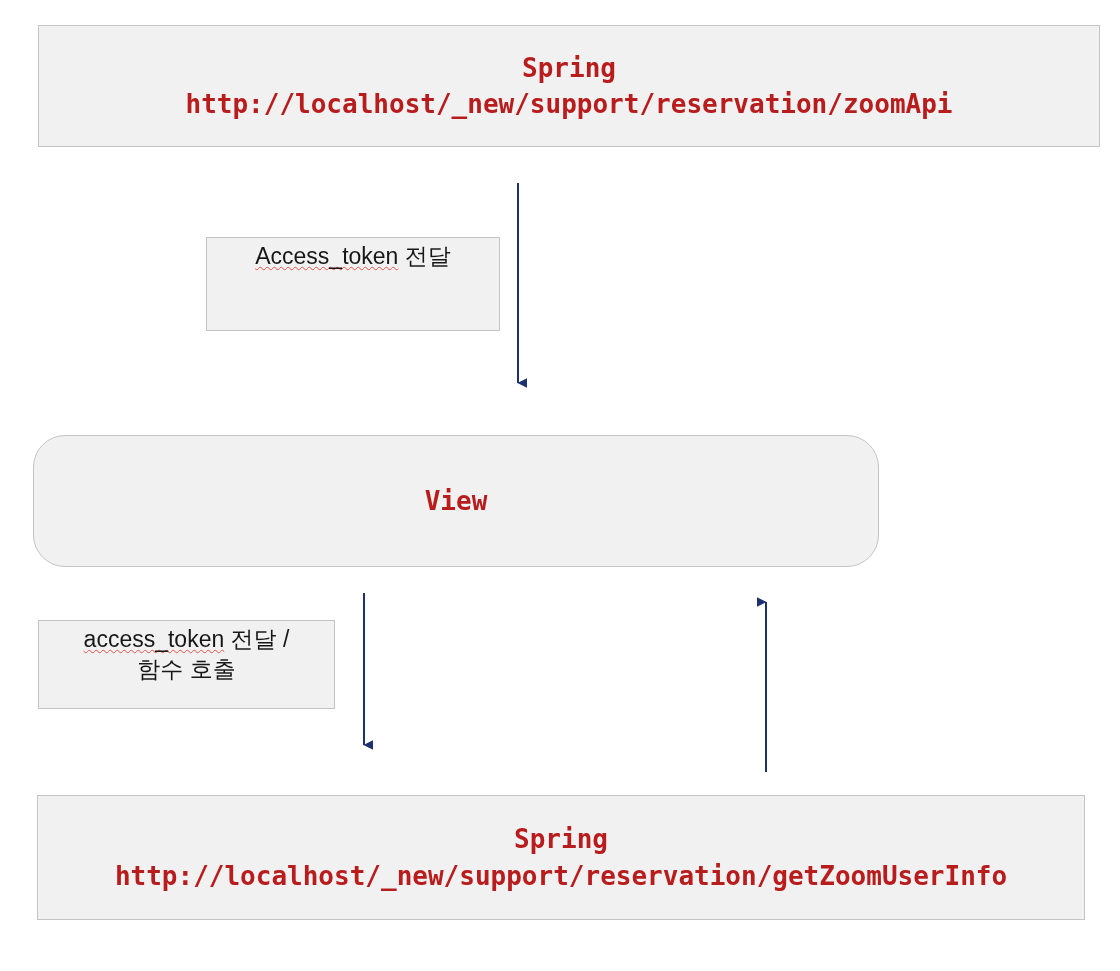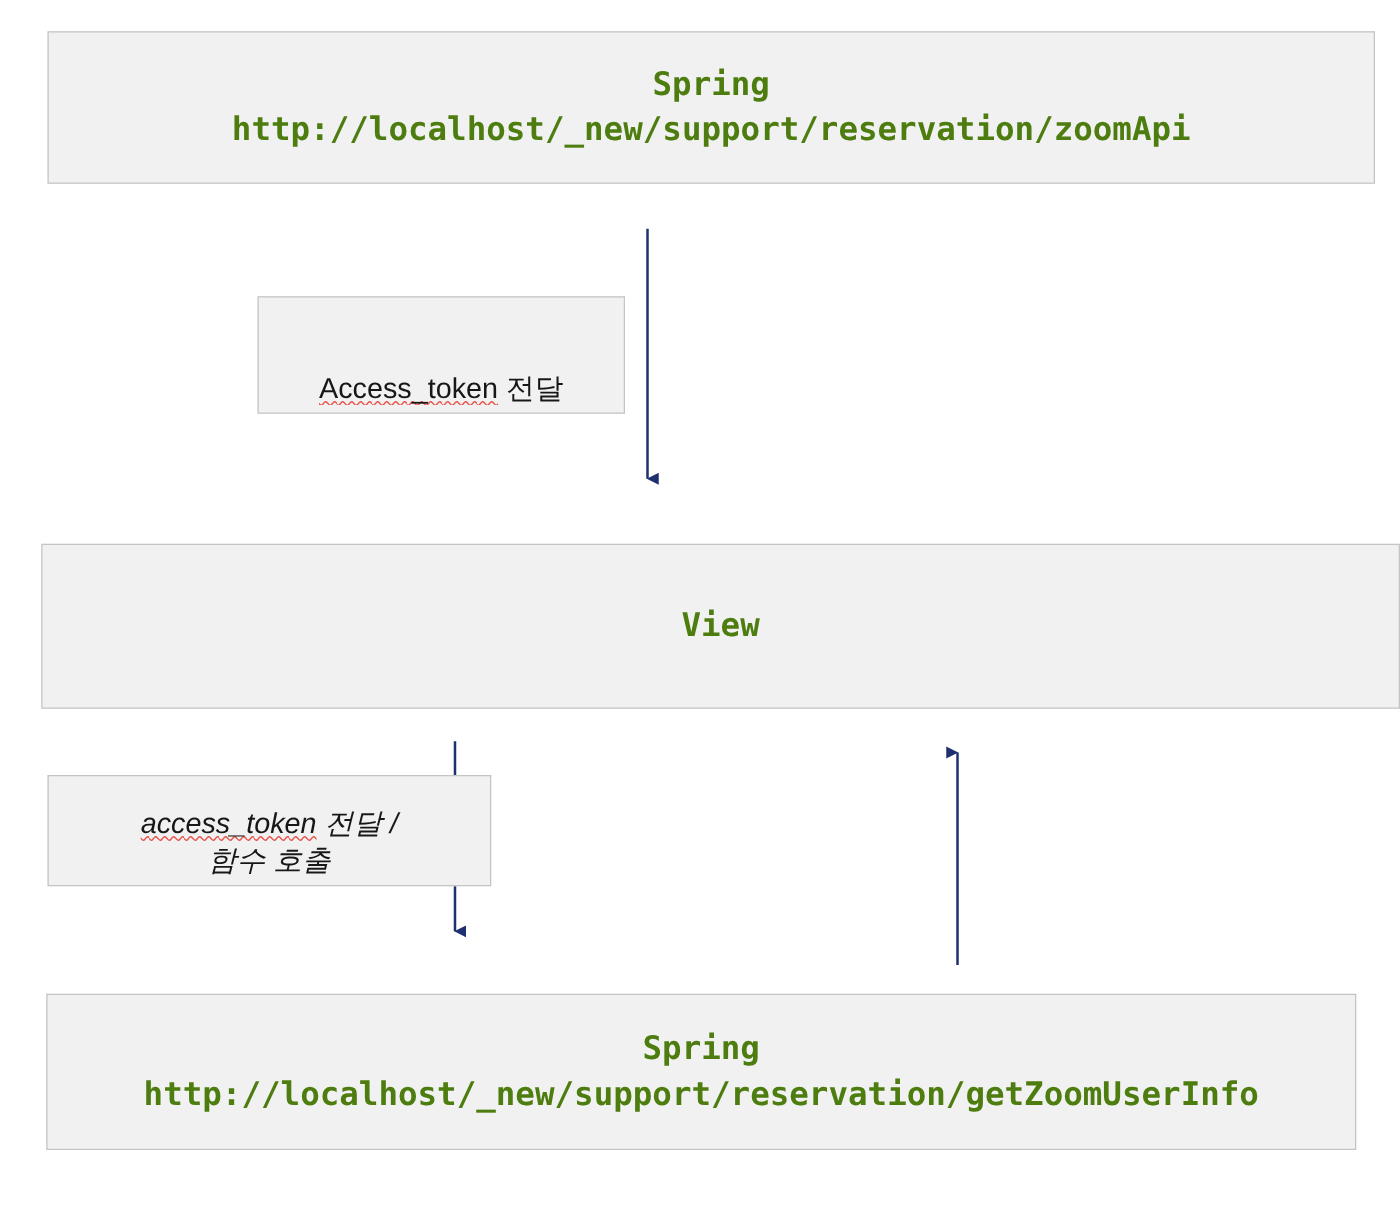--- a/index.html
+++ b/index.html
@@ -25,64 +25,65 @@
     box-sizing: border-box;
     background: #f1f1f1;
     border: 1px solid #c4c4c4;
     display: flex;
     flex-direction: column;
     align-items: center;
     justify-content: center;
     text-align: center;
     font-family: "DejaVu Sans Mono", "Liberation Mono", monospace;
     font-weight: bold;
-    color: #4d7c0f;
+    color: #b91c1c;
     line-height: 1.40;
   }
   .node .ln {
     display: block;
     white-space: nowrap;
   }
 
   
   #node-spring-zoomapi {
     left: 38px;  top: 25px;  width: 1062px; height: 122px;
     font-size: 26px;
   }
   #node-view {
-    left: 33px;  top: 435px; width: 1087px; height: 132px;
+    left: 33px;  top: 435px; width: 846px; height: 132px;
     font-size: 26px;
+    border-radius: 32px;
   }
   #node-spring-getzoomuserinfo {
     left: 37px;  top: 795px; width: 1048px; height: 125px;
     font-size: 26px;
   }
 
   
   .label-box {
     position: absolute;
     box-sizing: border-box;
     background: #f1f1f1;
     border: 1px solid #c4c4c4;
     display: flex;
-    align-items: flex-end;
+    align-items: flex-start;
     justify-content: center;
     text-align: center;
     font-family: "Liberation Sans", sans-serif;
     font-weight: 400;
     font-size: 23px;
     color: #171717;
     line-height: 1.30;
     padding: 4px 20px;
   }
   #label-access-token-top {
     left: 206px; top: 237px; width: 294px; height: 94px;
   }
   #label-access-token-func {
-    left: 38px;  top: 620px; width: 355px; height: 89px; font-style: italic;
+    left: 38px;  top: 620px; width: 297px; height: 89px;
   }
   #label-return-value {
     left: 797px; top: 631px; width: 297px; height: 90px;
   }
 
   
   .spell {
     text-decoration: underline;
     text-decoration-color: #e8534a;
     text-decoration-style: wavy;

